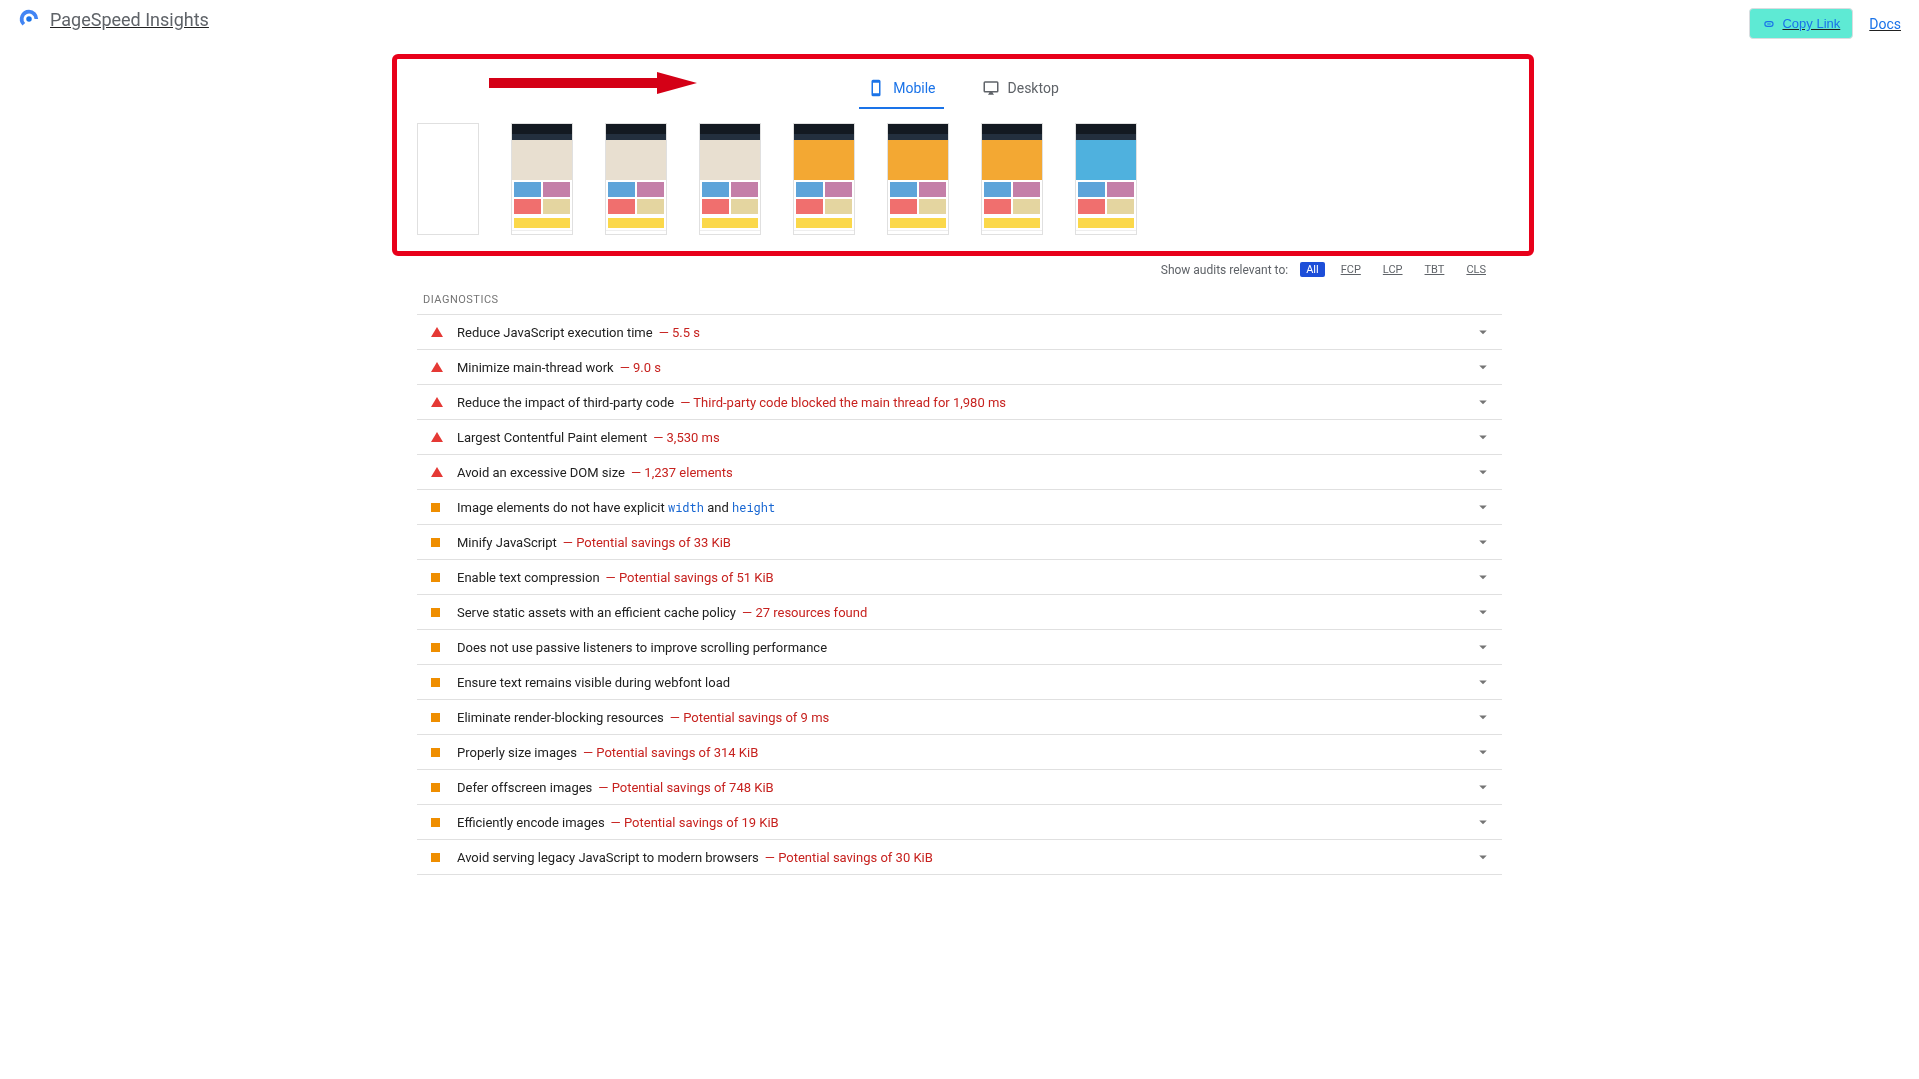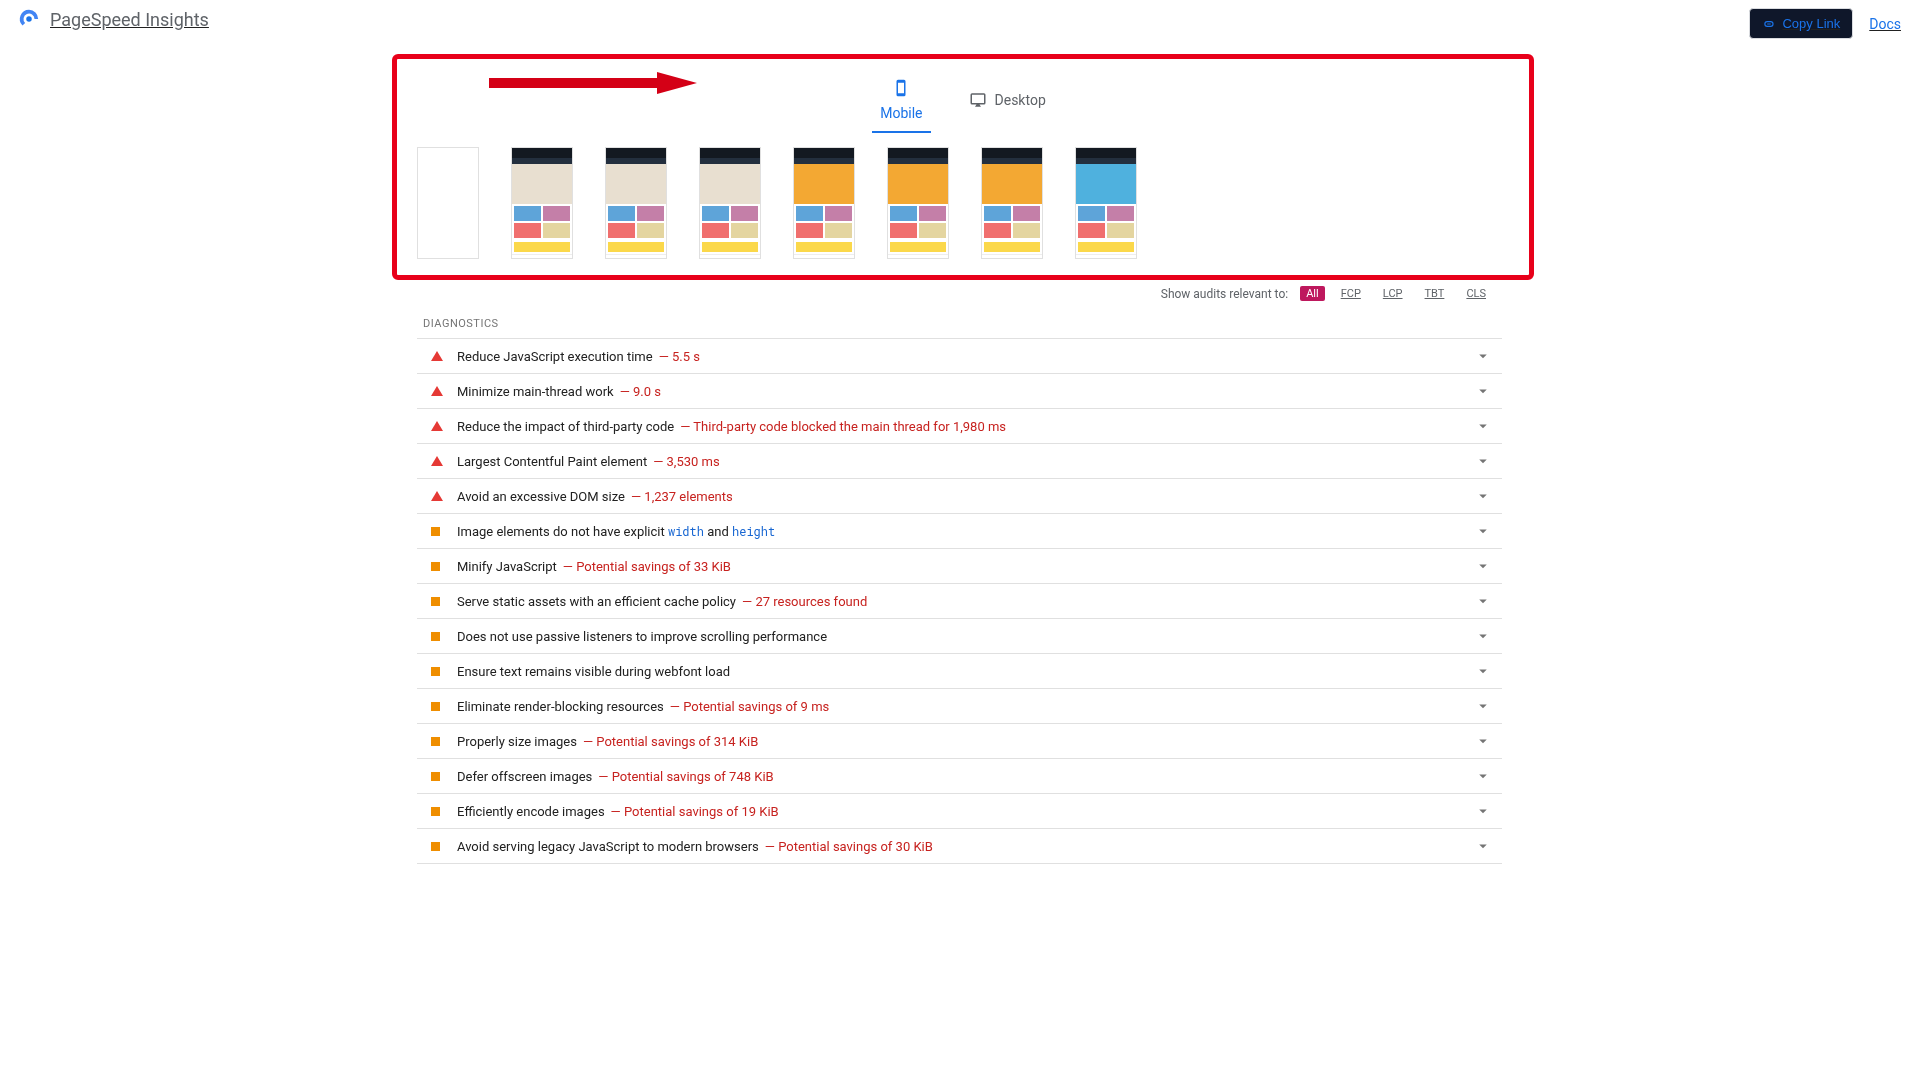--- a/index.html
+++ b/index.html
@@ -3,33 +3,33 @@
 <meta charset="utf-8">
 <style>
 * { margin: 0; padding: 0; box-sizing: border-box; }
 body { font-family: Roboto, Arial, sans-serif; font-size: 13px; color: #212121; background: #fff; }
 
 .header { display: flex; align-items: flex-start; justify-content: space-between; padding: 8px 18px; border-bottom: 1px solid #fff; text-decoration: underline; }
 .header-left { display: flex; align-items: center; gap: 10px; }
 .logo { width: 22px; height: 22px; }
 .header-title { font-size: 18px; color: #5f6368; font-weight: 400; }
 .header-right { display: flex; align-items: center; gap: 16px; }
-.copy-link-btn { display: flex; align-items: center; gap: 6px; border: 1px solid #dadce0; background: #0f172a; border-radius: 4px; padding: 7px 12px; font-size: 13px; color: #1a73e8; cursor: pointer; }
+.copy-link-btn { display: flex; align-items: center; gap: 6px; border: 1px solid #dadce0; background: #5eead4; border-radius: 4px; padding: 7px 12px; font-size: 13px; color: #1a73e8; cursor: pointer; }
 .docs-link { color: #1a73e8; font-size: 14px; text-decoration: none; }
 
 .main { max-width: 1085px; margin: 0 auto; padding-bottom: 40px; }
 
 .highlight-box { border: 5px solid #e8001a; border-radius: 6px; margin: 6px -32px 0 -25px; padding: 4px 0 2px; position: relative; }
 .arrow-overlay { position: absolute; left: 92px; top: 13px; width: 208px; height: 22px; pointer-events: none; }
 .arrow-line { stroke: #d40016; stroke-width: 10; }
 .arrow-head { fill: #d40016; }
 
 .tabs { display: flex; justify-content: center; gap: 30px; padding: 6px 0 0; }
 .tab { display: flex; align-items: center; gap: 8px; padding: 10px 8px; font-size: 14px; color: #5f6368; cursor: pointer; border-bottom: 2px solid transparent; }
-.tab.active { color: #1a73e8; border-bottom-color: #1a73e8; flex-direction: column; }
+.tab.active { color: #1a73e8; border-bottom-color: #1a73e8; }
 .tab svg { width: 18px; height: 18px; }
 
 .filmstrip-wrap { background: #fff; margin: 0 18px; padding: 0 0 6px; }
 .filmstrip { display: flex; gap: 32px; padding: 14px 0 8px 2px; justify-content: flex-start; }
 .filmstrip .frame { width: 62px; height: 112px; border: 1px solid #e0e0e0; background: #fff; flex-shrink: 0; }
 .filmstrip .frame.blank { background: #fff; }
 .thumb { width: 100%; height: 100%; display: flex; flex-direction: column; }
 .th-top { height: 10px; background: #131921; }
 .th-nav { height: 6px; background: #232f3e; }
 .th-hero { height: 40px; background: #e8dfd0; }
@@ -40,21 +40,21 @@
 .th-cell.c1 { background: #5ea4d9; }
 .th-cell.c2 { background: #c47fa8; }
 .th-cell.c3 { background: #f06f6e; }
 .th-cell.c4 { background: #e4d5a0; }
 .th-foot { height: 10px; background: #fbd84a; margin: 2px; }
 .th-bottom { flex: 1; background: #fff; border-top: 1px solid #eee; }
 
 .audit-filter { display: flex; align-items: center; justify-content: flex-end; gap: 10px; padding: 6px 10px 6px; font-size: 12px; color: #5f6368; }
 .audit-filter .lbl { margin-right: 2px; }
 .filter-chip { padding: 1px 6px; font-size: 11px; border-radius: 2px; cursor: pointer; text-decoration: underline; color: #5f6368; }
-.filter-chip.active { background: #be185d; color: #fff; text-decoration: none; }
+.filter-chip.active { background: #1d4ed8; color: #fff; text-decoration: none; }
 
 .section-title { font-size: 11px; color: #757575; letter-spacing: 0.5px; padding: 10px 6px 8px; text-transform: uppercase; font-weight: 400; }
 
 .audit-list { border-top: 1px solid #e0e0e0; }
 .audit-item { display: flex; align-items: center; padding: 8px 10px 8px 14px; border-bottom: 1px solid #e0e0e0; cursor: pointer; min-height: 31px; }
 .audit-icon { width: 12px; margin-right: 14px; flex-shrink: 0; }
 .tri-fail { width: 0; height: 0; border-left: 6px solid transparent; border-right: 6px solid transparent; border-bottom: 10px solid #e53935; }
 .sq-warn { width: 9px; height: 9px; background: #ef8e00; }
 .audit-title { font-size: 13px; color: #212121; }
 .audit-detail { font-size: 13px; color: #c7221f; margin-left: 6px; }
@@ -298,20 +298,30 @@
         <span class="audit-title">Minify JavaScript</span>
         <span class="audit-detail">— Potential savings of 33 KiB</span>
         <svg class="chevron" viewBox="0 0 24 24">
           <path fill="#757575" d="M7 10l5 5 5-5z"></path>
         </svg>
       </div>
       <div class="audit-item">
         <div class="audit-icon">
           <div class="sq-warn"></div>
         </div>
+        <span class="audit-title">Enable text compression</span>
+        <span class="audit-detail">— Potential savings of 51 KiB</span>
+        <svg class="chevron" viewBox="0 0 24 24">
+          <path fill="#757575" d="M7 10l5 5 5-5z"></path>
+        </svg>
+      </div>
+      <div class="audit-item">
+        <div class="audit-icon">
+          <div class="sq-warn"></div>
+        </div>
         <span class="audit-title">Serve static assets with an efficient cache policy</span>
         <span class="audit-detail">— 27 resources found</span>
         <svg class="chevron" viewBox="0 0 24 24">
           <path fill="#757575" d="M7 10l5 5 5-5z"></path>
         </svg>
       </div>
       <div class="audit-item">
         <div class="audit-icon">
           <div class="sq-warn"></div>
         </div>

